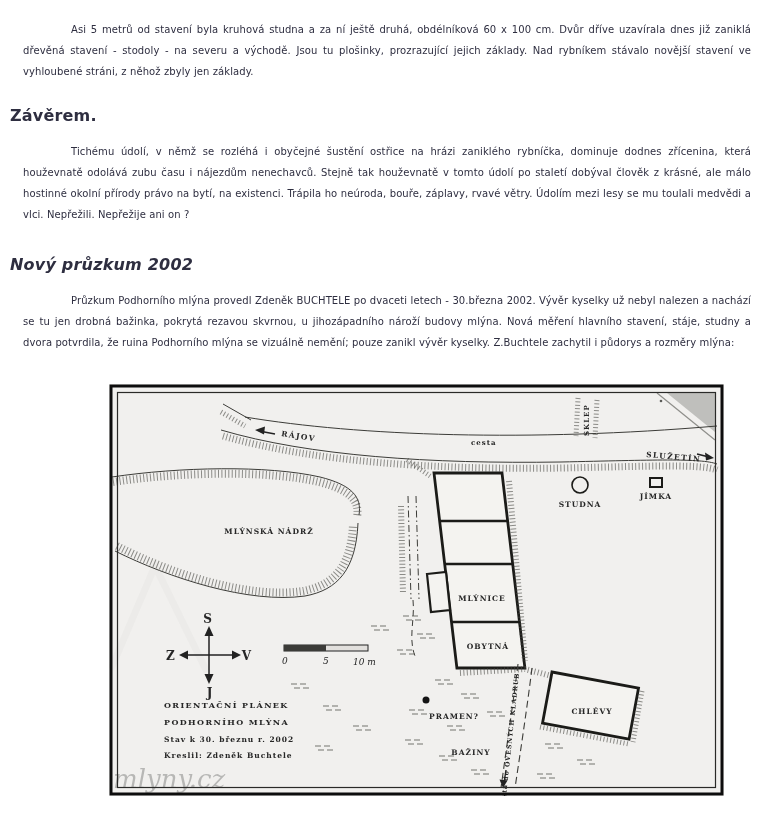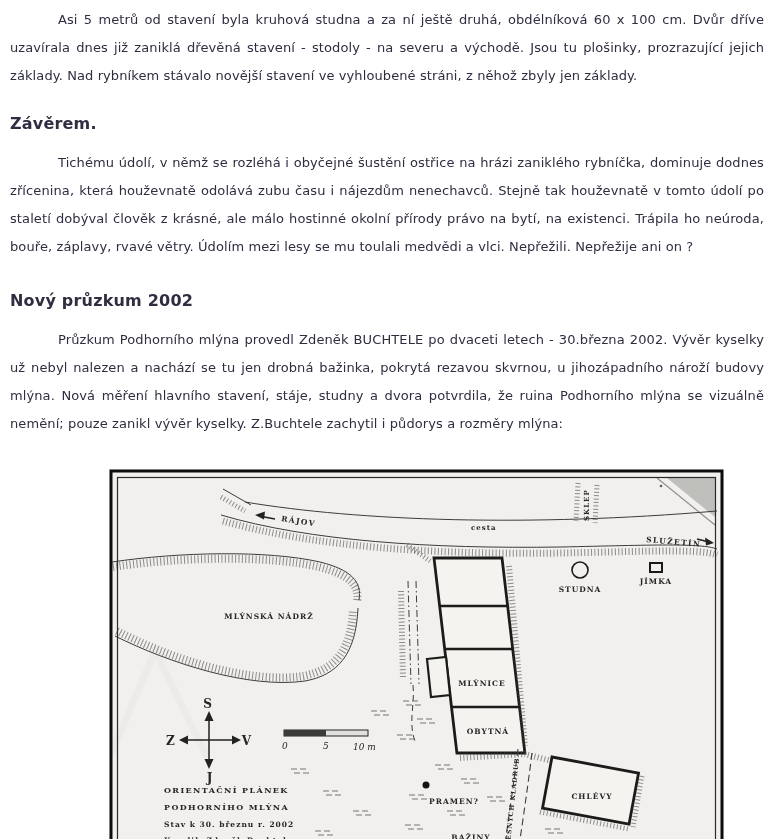--- a/index.html
+++ b/index.html
@@ -3,35 +3,35 @@
 <meta charset="utf-8">
 <style>
   html,body{margin:0;padding:0;background:#ffffff;}
   body{
     width:774px;height:839px;overflow:hidden;
     font-family:"DejaVu Sans",sans-serif;
     color:#2e2e40;
   }
   .page{padding:6px 10px 0 10px;}
   p.body-para{
-    margin:0;
-    font-size:13px;
-    line-height:28px;
+    margin:13px;
+    font-size:10px;
+    line-height:21px;
     text-align:justify;
     text-indent:48px;
     letter-spacing:.1px;
   }
   h2.section-heading{
     margin:24px 0 16px 0;
     font-size:16px;
     font-weight:bold;
     text-align:left;
     letter-spacing:.2px;
   }
-  h2.second{margin-top:30px;}
+  h2.second{margin-top:30px;font-style:italic;}
   p.mid{margin-top:16px;}
   figure.plan{
     margin:31px 0 0 99px;
     padding:0;
     width:615px;height:412px;
   }
   svg text{fill:#262626;}
   .maplabel{font-family:"DejaVu Serif",serif;font-weight:bold;letter-spacing:1.4px;}
   .maplabel-sm{font-family:"DejaVu Serif",serif;font-weight:bold;letter-spacing:1px;}
   .handwrit{font-family:"DejaVu Serif",serif;font-style:italic;}

